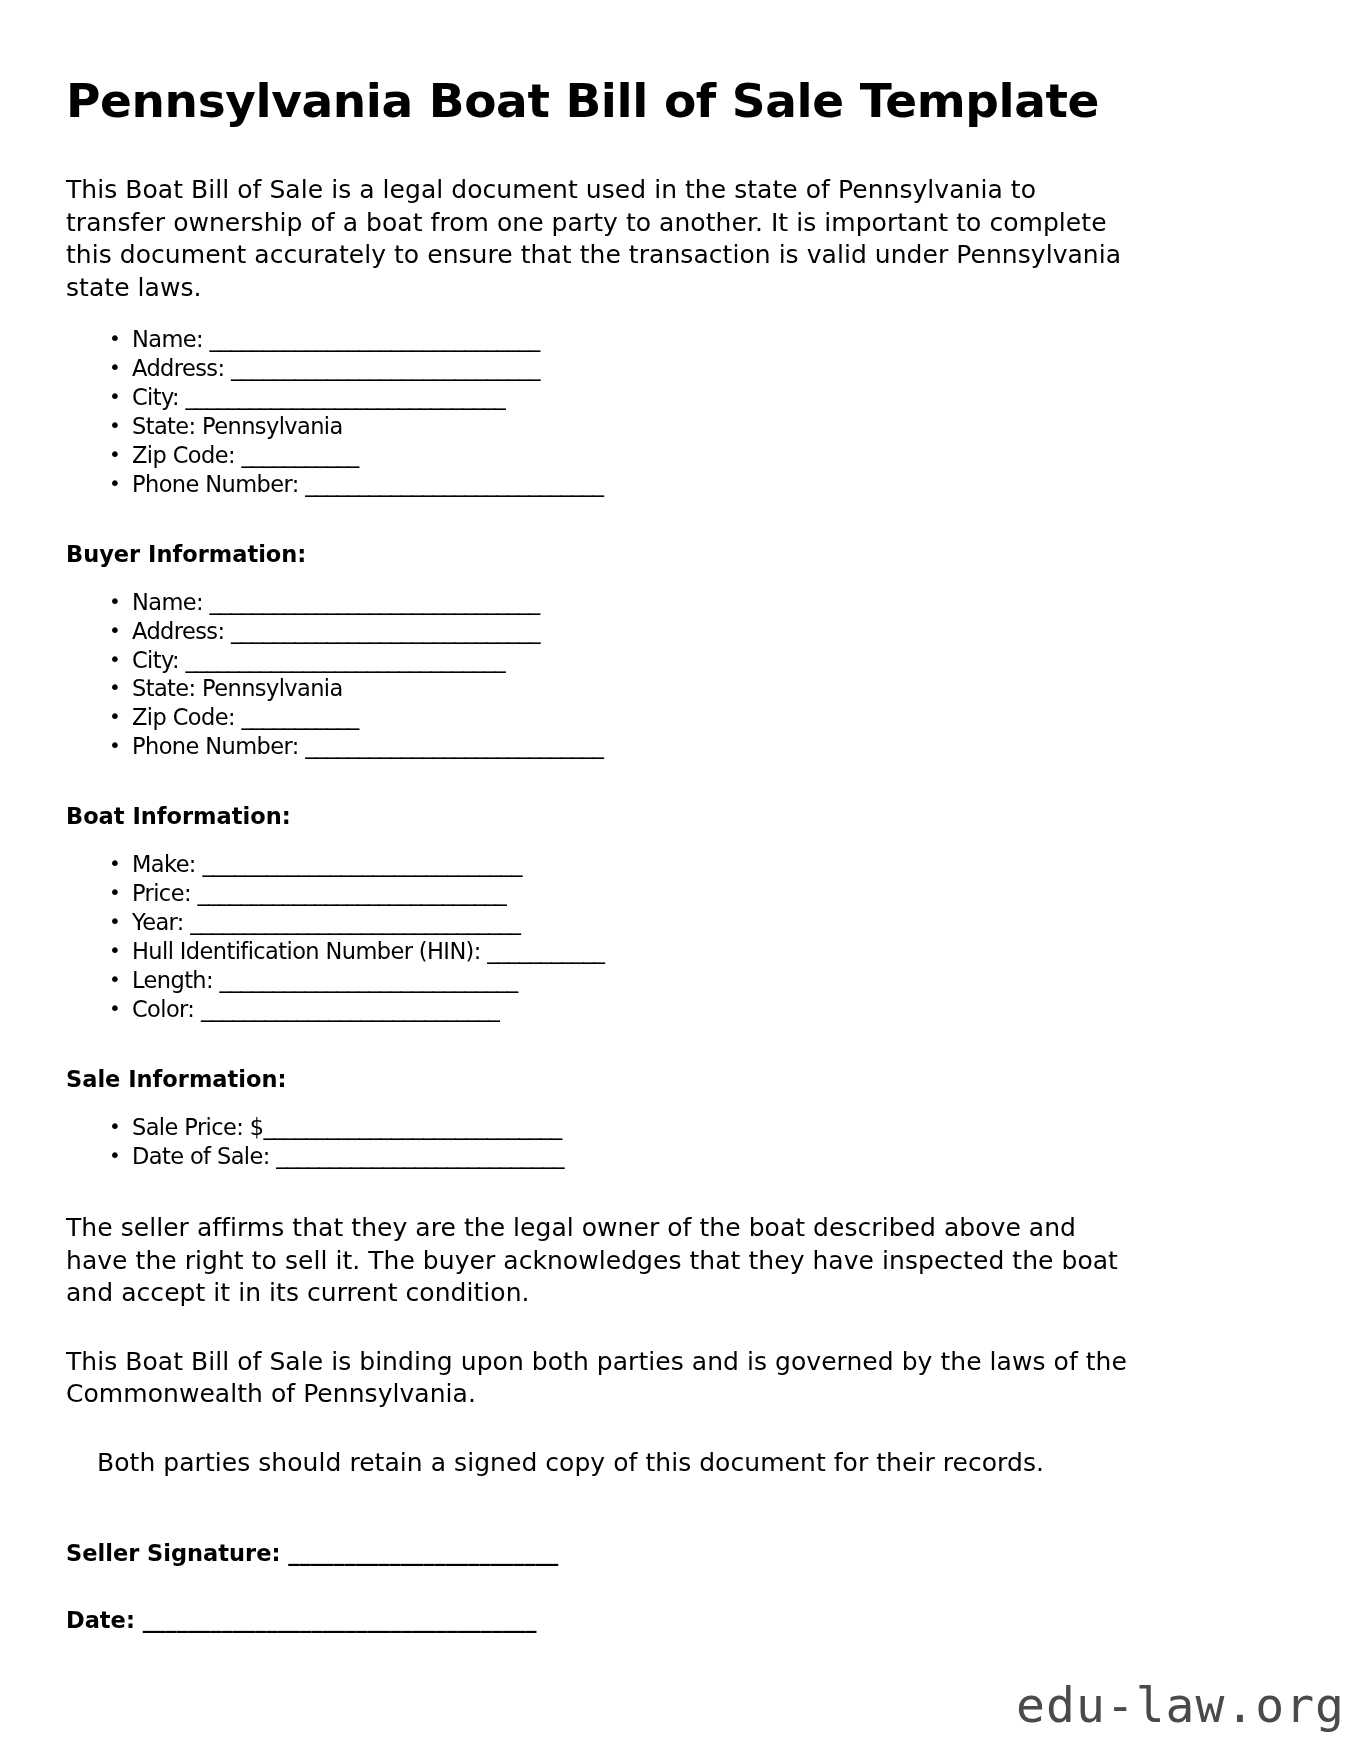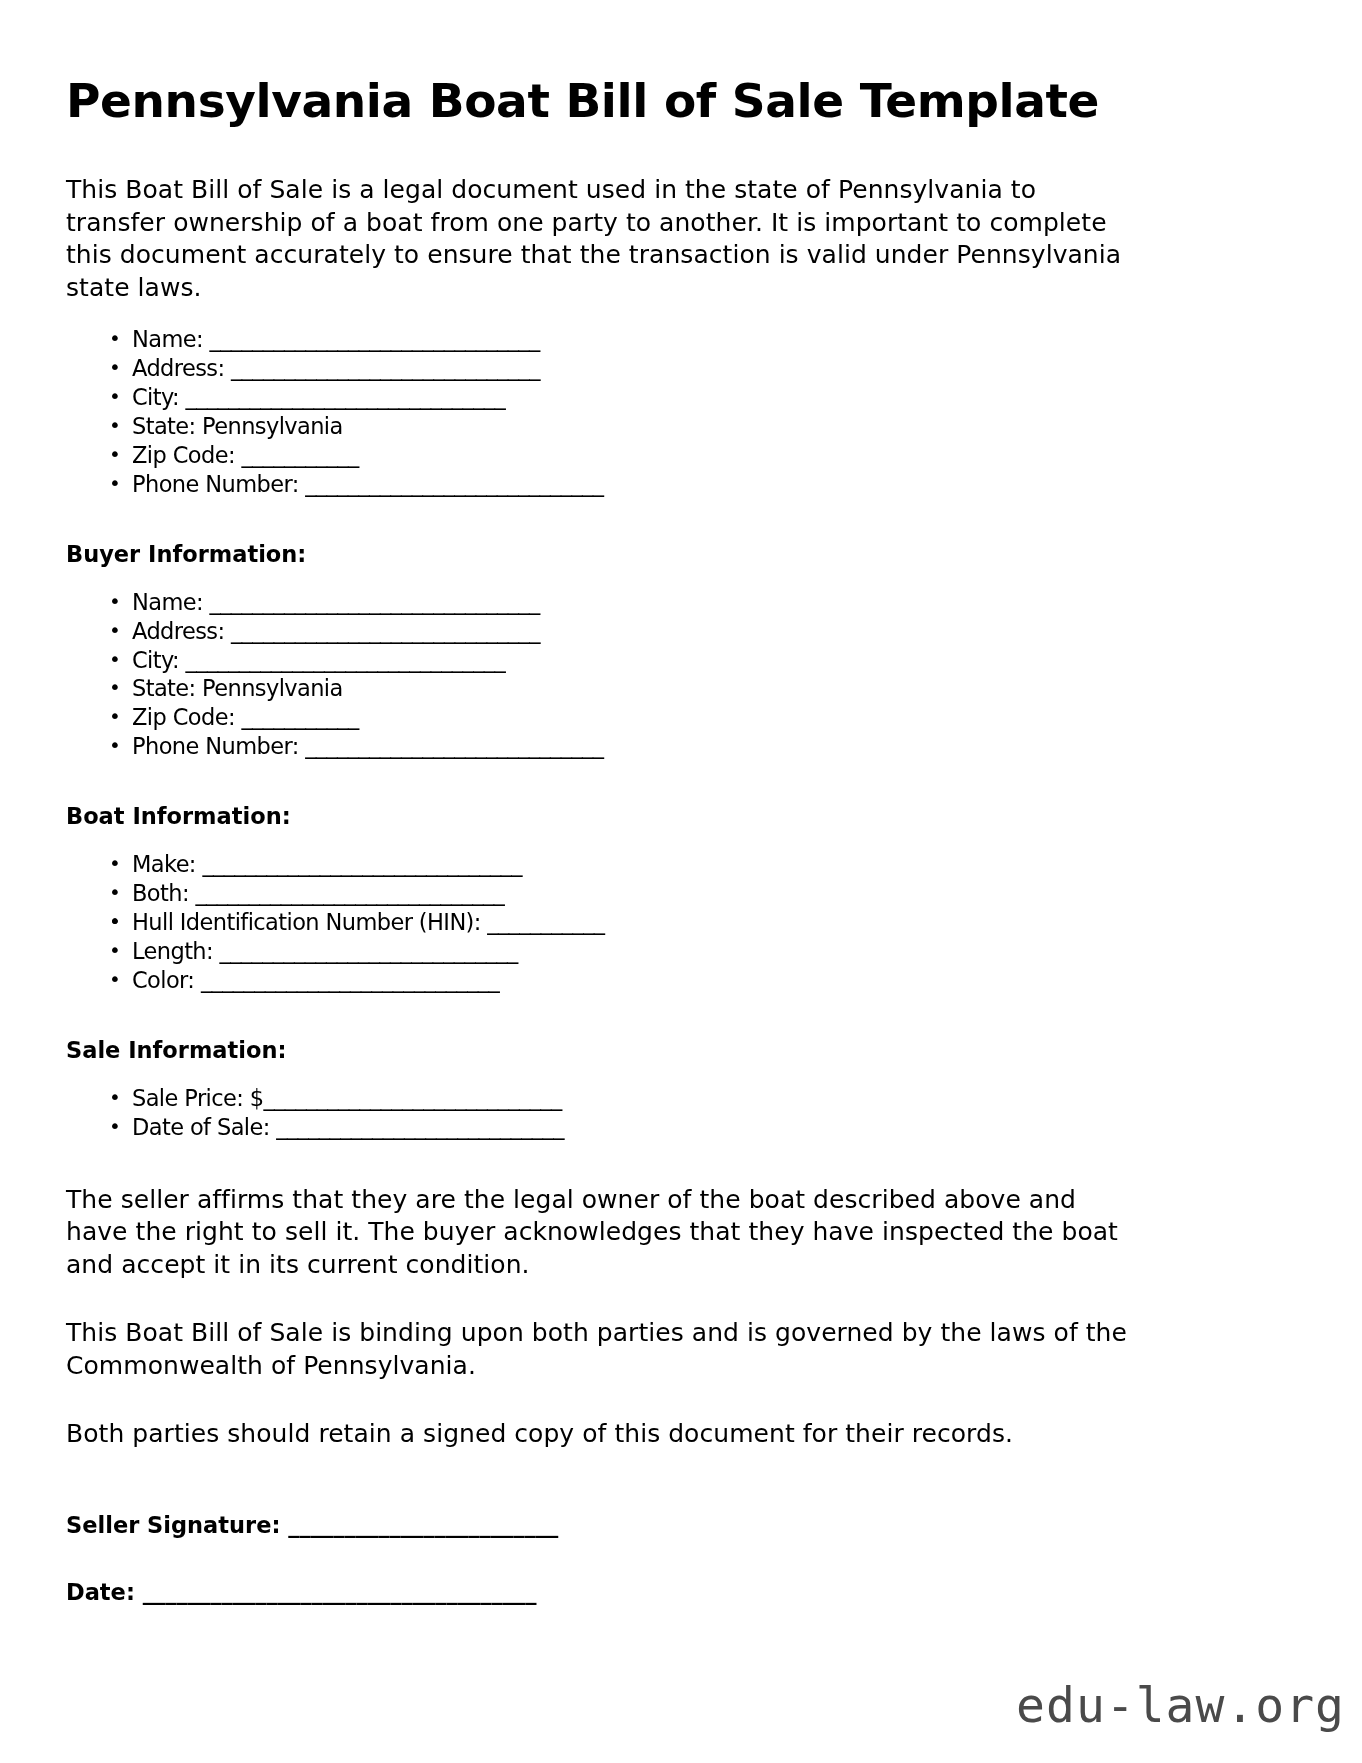--- a/index.html
+++ b/index.html
@@ -85,21 +85,21 @@
     font-size: 20px;
     line-height: 1.30;
   }
 
   .blank {
     letter-spacing: -0.6px;
   }
 
   .closing-1 { margin-top: 42px; }
   .closing-2 { margin-top: 36px; }
-  .closing-3 { margin-top: 36px; }
+  .closing-3 { margin-top: 36px; margin-left: 31px; }
 
   .sig-line {
     font-size: 22.5px;
     font-weight: bold;
     margin: 0;
     color: #000;
     white-space: nowrap;
   }
   .sig-1 { margin-top: 61px; }
   .sig-2 { margin-top: 41px; }
@@ -140,22 +140,22 @@
       <li><span class="bullet">•</span><span class="blank">Address: _____________________________</span></li>
       <li><span class="bullet">•</span><span class="blank">City: ______________________________</span></li>
       <li><span class="bullet">•</span><span class="blank">State: Pennsylvania</span></li>
       <li><span class="bullet">•</span><span class="blank">Zip Code: ___________</span></li>
       <li><span class="bullet">•</span><span class="blank">Phone Number: ____________________________</span></li>
     </ul>
 
     <h2 class="section-head gap-before-head">Boat Information:</h2>
     <ul class="fields">
       <li><span class="bullet">•</span><span class="blank">Make: ______________________________</span></li>
-      <li><span class="bullet">•</span><span class="blank">Both: _____________________________</span></li>
-      <li><span class="bullet">•</span></li>
+      <li><span class="bullet">•</span><span class="blank">Price: _____________________________</span></li>
+      <li><span class="bullet">•</span><span class="blank">Year: _______________________________</span></li>
       <li><span class="bullet">•</span><span class="blank">Hull Identification Number (HIN): ___________</span></li>
       <li><span class="bullet">•</span><span class="blank">Length: ____________________________</span></li>
       <li><span class="bullet">•</span><span class="blank">Color: ____________________________</span></li>
     </ul>
 
     <h2 class="section-head gap-before-head">Sale Information:</h2>
     <ul class="fields">
       <li><span class="bullet">•</span><span class="blank">Sale Price: $____________________________</span></li>
       <li><span class="bullet">•</span><span class="blank">Date of Sale: ___________________________</span></li>
     </ul>

